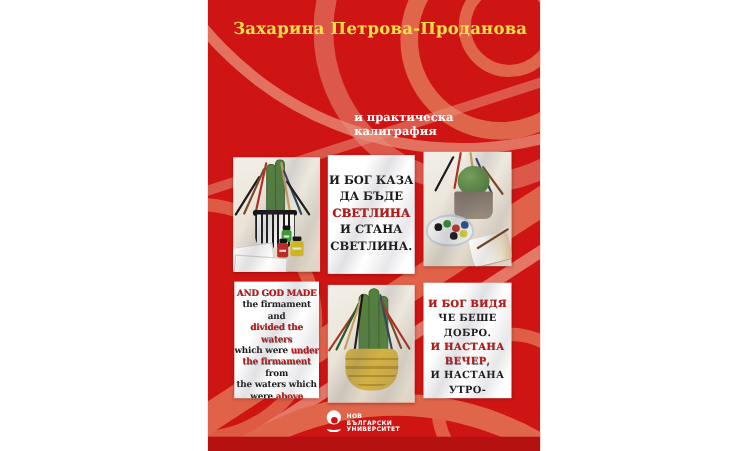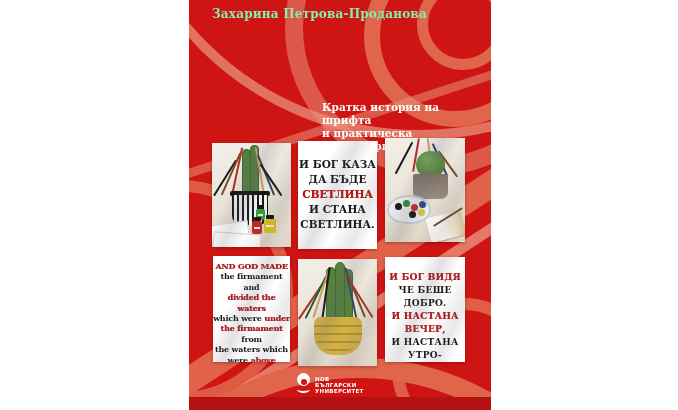--- a/index.html
+++ b/index.html
@@ -15,21 +15,21 @@
   .rib.r3{width:600px;height:600px;border-width:10px;border-color:#e8907a;left:-80px;top:-480px;opacity:.75;}
   .rib.r9{width:260px;height:260px;border-width:18px;border-color:#e8907a;right:-90px;top:-120px;opacity:.55;}
   .rib.r8{width:200px;height:200px;border-width:12px;border-color:#e0664b;left:-120px;top:180px;opacity:.85;}
   .rib.r6{width:500px;height:500px;border-width:20px;border-color:#e0664b;left:-100px;top:358px;}
   .rib.r7{width:120px;height:120px;border-width:12px;border-color:#e0664b;right:-45px;top:298px;opacity:.9;}
   .band{position:absolute;background:#e0664b;border-radius:14px;pointer-events:none;}
   .band.b1{width:430px;height:26px;left:-62px;top:268px;transform:rotate(-33deg);opacity:.95;}
   .band.b2{width:430px;height:11px;left:-40px;top:306px;transform:rotate(-33deg);background:#e8907a;opacity:.8;}
   .band.b3{width:360px;height:9px;left:-30px;top:120px;transform:rotate(-18deg);background:#e8907a;opacity:.55;}
   
-  .author{position:absolute;left:23px;top:7px;font-size:12px;font-weight:bold;color:#86efac;z-index:3;letter-spacing:.2px;}
+  .author{position:absolute;left:23px;top:17px;font-size:15px;font-weight:bold;color:#fde047;z-index:3;letter-spacing:.2px;}
   .title1{position:absolute;left:24px;top:40px;font-size:37px;font-weight:bold;color:#ffffff;z-index:3;line-height:42px;}
   .title2{position:absolute;left:24px;top:82px;font-size:37px;font-weight:bold;color:#ffffff;z-index:3;line-height:42px;}
   .subtitle{position:absolute;left:133px;top:101px;font-size:10.5px;font-weight:bold;color:#ffffff;z-index:3;line-height:13px;}
   
   .panel{position:absolute;background:#ffffff;z-index:3;box-shadow:0 1px 3px rgba(60,0,0,.35);overflow:hidden;}
   .panel::after{content:"";position:absolute;inset:0;
       background:linear-gradient(115deg, rgba(90,90,105,0) 30%, rgba(90,90,105,.18) 46%, rgba(90,90,105,0) 60%, rgba(90,90,105,.14) 78%, rgba(90,90,105,0) 90%);}
   .p1{left:23px;top:143px;width:79px;height:104px;}
   .p2{left:109px;top:141px;width:79px;height:108px;}
   .p3{left:196px;top:138px;width:80px;height:104px;}
@@ -95,21 +95,20 @@
     <div class="rib r2"></div>
     <div class="rib r8"></div>
     <div class="band b3"></div>
     <div class="band b1"></div>
     <div class="band b2"></div>
     <div class="rib r6"></div>
     <div class="rib r7"></div>
 
     <div class="author">Захарина Петрова-Проданова</div>
     <div class="subtitle">
-      <div>Кратка история на шрифта</div>
       <div>и практическа калиграфия</div>
     </div>
 
     <div class="panel p1 photo">
       <div class="cactus-col" style="left:30px;top:6px;width:7px;height:50px;"></div>
       <div class="cactus-col" style="left:38px;top:2px;width:7px;height:54px;"></div>
       <div class="stick" style="left:12px;top:14px;height:42px;background:#1c1c1c;transform:rotate(32deg);"></div>
       <div class="stick" style="left:18px;top:8px;height:46px;background:#7a4a2b;transform:rotate(24deg);"></div>
       <div class="stick" style="left:24px;top:4px;height:50px;background:#b03024;transform:rotate(12deg);"></div>
       <div class="stick" style="left:47px;top:4px;height:50px;background:#c9a063;transform:rotate(-10deg);"></div>

